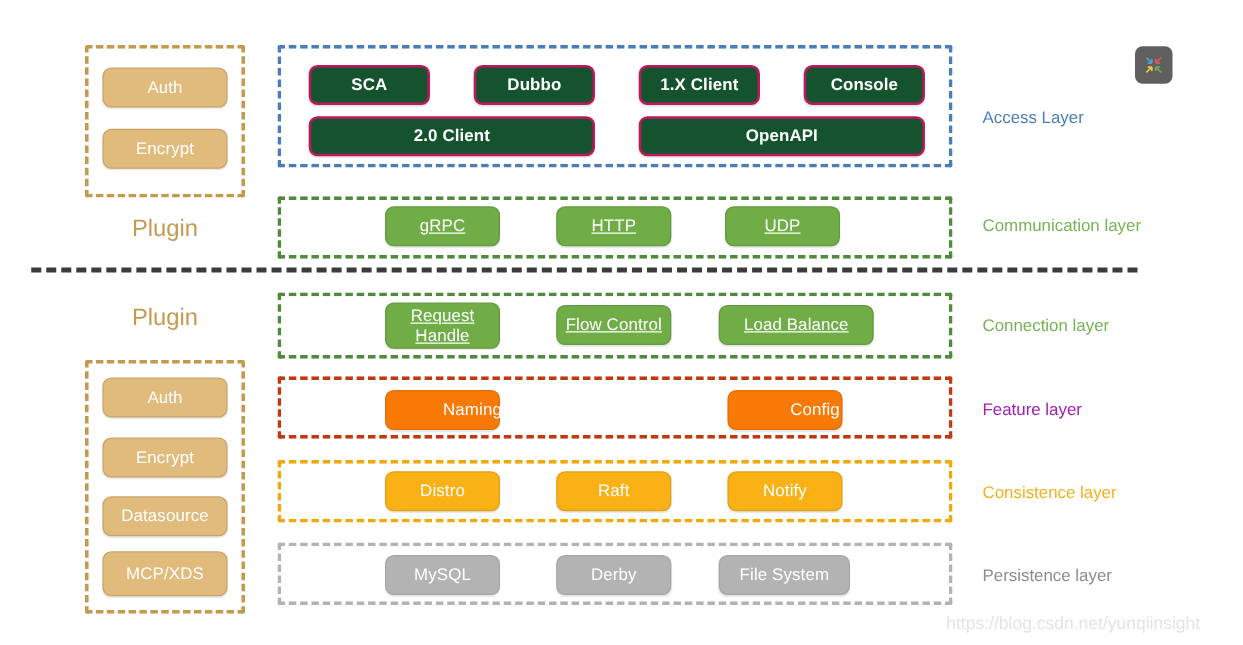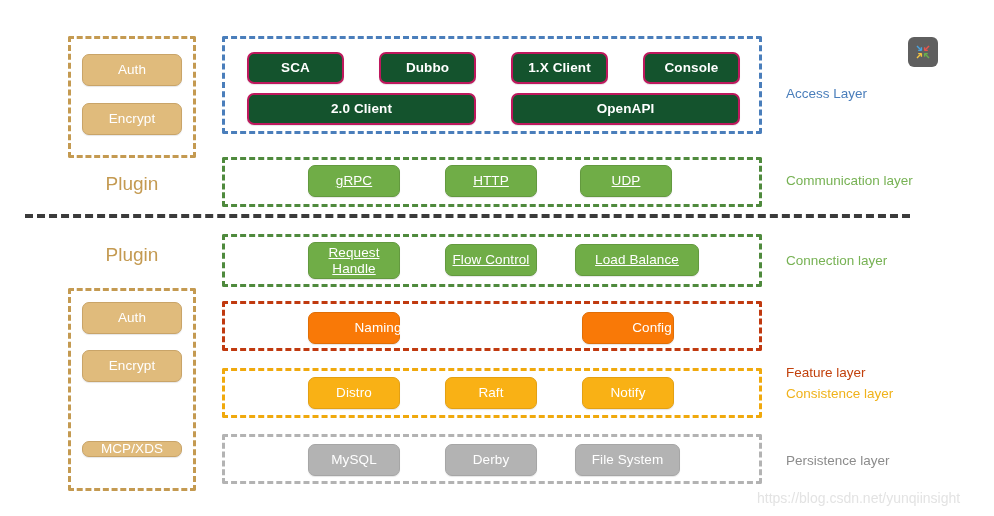--- a/index.html
+++ b/index.html
@@ -141,35 +141,36 @@
   <div class="chip green" style="left:552px; top:165px; width:92px; height:32px;margin-left:28px;">UDP</div>
   <div class="layer-label" style="left:786px; top:173px; color:#77b254;">Communication layer</div>
 
   <div id="mid-divider" style="left:25px; top:214px; width:885px;"></div>
 
   <div class="plugin-label" style="left:68px; top:244px; width:128px;">Plugin</div>
   <div class="abs group" style="left:68px; top:288px; width:128px; height:203px; border-color:#c49a51;">
   </div>
   <div class="chip tan" style="left:82px; top:302px; width:100px; height:32px;">Auth</div>
   <div class="chip tan" style="left:82px; top:350px; width:100px; height:32px;">Encrypt</div>
-  <div class="chip tan" style="left:82px; top:441px; width:100px; height:16px;">MCP/XDS</div>
+  <div class="chip tan" style="left:82px; top:397px; width:100px; height:32px;">Datasource</div>
+  <div class="chip tan" style="left:82px; top:441px; width:100px; height:36px;">MCP/XDS</div>
 
   <div class="abs group" style="left:222px; top:234px; width:540px; height:53px; border-color:#4f8a3d;">
   </div>
   <div class="chip green" style="left:308px; top:242px; width:92px; height:37px;">Request
 Handle</div>
   <div class="chip green" style="left:445px; top:244px; width:92px; height:32px;">Flow Control</div>
   <div class="chip green" style="left:575px; top:244px; width:124px; height:32px;">Load Balance</div>
   <div class="layer-label" style="left:786px; top:253px; color:#77b254;">Connection layer</div>
 
   <div class="abs group" style="left:222px; top:301px; width:540px; height:50px; border-color:#c0390f;">
   </div>
   <div class="chip orange" style="left:308px; top:312px; width:92px; height:32px;">Naming</div>
   <div class="chip orange" style="left:582px; top:312px; width:92px; height:32px;">Config</div>
-  <div class="layer-label" style="left:786px; top:320px; color:#c2410c;margin-top:45px;">Feature layer</div>
+  <div class="layer-label" style="left:786px; top:320px; color:#a21caf;">Feature layer</div>
 
   <div class="abs group" style="left:222px; top:368px; width:540px; height:50px; border-color:#f0a90d;">
   </div>
   <div class="chip amber" style="left:308px; top:377px; width:92px; height:32px;">Distro</div>
   <div class="chip amber" style="left:445px; top:377px; width:92px; height:32px;">Raft</div>
   <div class="chip amber" style="left:582px; top:377px; width:92px; height:32px;">Notify</div>
   <div class="layer-label" style="left:786px; top:386px; color:#f0b21b;">Consistence layer</div>
 
   <div class="abs group" style="left:222px; top:434px; width:540px; height:50px; border-color:#b3b3b3;">
   </div>

